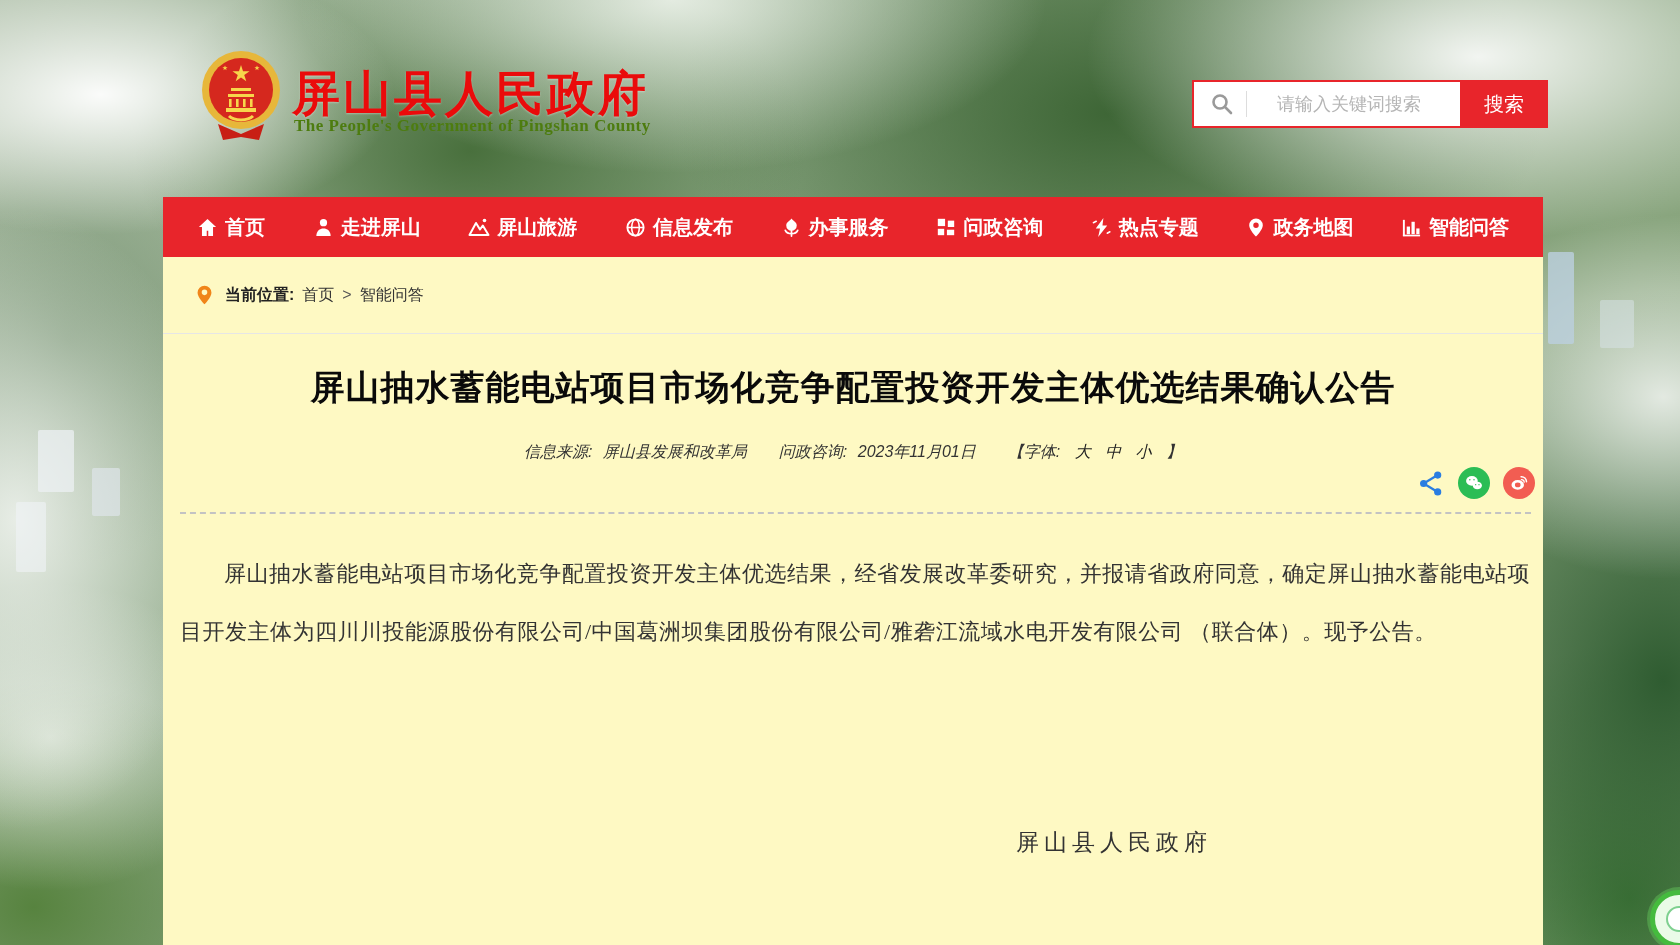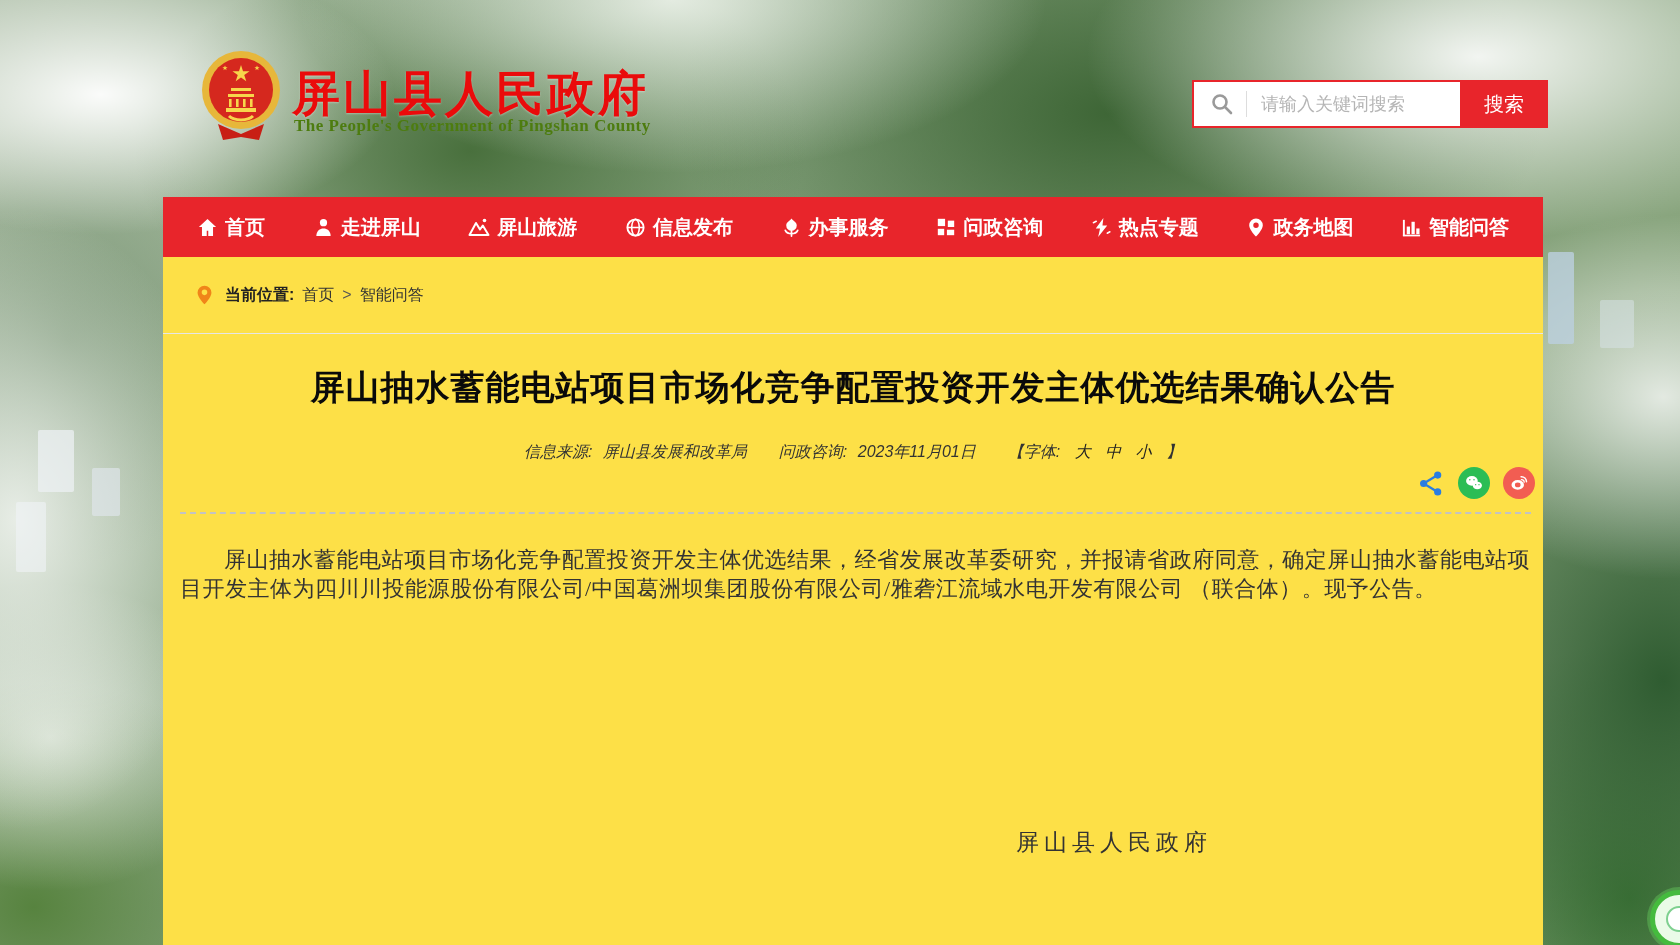--- a/index.html
+++ b/index.html
@@ -36,34 +36,34 @@
   .header { position:absolute; left:0; top:0; width:1680px; height:197px; }
   .emblem { position:absolute; left:198px; top:48px; width:86px; height:96px; }
   .site-name    { position:absolute; left:292px; top:62px; font-size:48px; font-weight:bold;
                   color:#ea0b0b; letter-spacing:3px; text-shadow:0 1px 2px rgba(255,255,255,.35); }
   .site-name-en { position:absolute; left:294px; top:116px; font-size:17px; font-weight:bold;
                   color:#4d7c0f; font-family:"Liberation Serif", serif; letter-spacing:.5px; }
   .searchbar { position:absolute; left:1192px; top:80px; width:356px; height:48px;
                background:#fff; border:2px solid #e8252b; display:flex; align-items:center; }
   .search-ico { margin:0 12px 0 16px; flex:0 0 auto; }
   .search-div { width:1px; height:26px; background:#ddd; margin-right:14px; }
-  .search-input { flex:1; border:none; outline:none; font-size:18px; color:#000000; min-width:0; }
+  .search-input { flex:1; border:none; outline:none; font-size:18px; color:#000000; min-width:0;margin-left:16px; }
   .search-input::placeholder { color:#b5b5b5; }
   .search-btn { flex:0 0 auto; width:88px; height:48px; margin:-2px -2px -2px 0; border:none;
                 background:#e8252b; color:#fff; font-size:20px; font-weight:normal; cursor:pointer; }
 
   
   .nav { position:absolute; left:163px; top:197px; width:1380px; height:60px; background:#e8252b;
          display:flex; align-items:center; justify-content:space-between; padding:0 34px; }
   .nav-item { display:flex; align-items:center; gap:7px; color:#fff; font-size:20px;
               font-weight:bold; text-decoration:none; white-space:nowrap; cursor:pointer; }
   .nav-item svg { display:block; }
 
   
-  .panel { position:absolute; left:163px; top:257px; width:1380px; height:688px; background:#fde047; }
+  .panel { position:absolute; left:163px; top:257px; width:1380px; height:688px; background:#fef9c3; }
   .crumbs { position:absolute; left:0; top:0; width:100%; height:77px; border-bottom:1px solid #e6e6e6;
             display:flex; align-items:center; padding-left:33px; font-size:16px; color:#333; }
   .crumb-label { font-weight:bold; color:#222; margin-left:12px; }
   .crumb-link { color:#333; text-decoration:none; margin-left:8px; cursor:pointer; }
   .crumb-sep { color:#555; margin-left:8px; }
 
   .art-title { position:absolute; left:40px; top:108px; width:1300px; text-align:center;
                font-size:34px; font-weight:bold; color:#0a0a0a; letter-spacing:1px; }
   .art-meta { position:absolute; left:0; top:185px; width:100%; display:flex; justify-content:center;
               align-items:center; font-size:16px; color:#333;font-style:italic; }
@@ -76,21 +76,21 @@
   .share-row { position:absolute; right:8px; top:210px; display:flex; align-items:center; gap:13px; }
   .share-row .circ { width:32px; height:32px; border-radius:50%; display:flex; align-items:center;
                      justify-content:center; cursor:pointer; }
   .circ-wechat { background:#2bbd55; }
   .circ-weibo  { background:#f25d52; }
   .share-plain { cursor:pointer; display:flex; align-items:center; }
 
   .dash-sep { position:absolute; left:17px; right:12px; top:255px; border-top:2px dashed #c3c3c3; }
 
   .art-body { position:absolute; left:17px; top:288px; width:1350px;
-              font-family:"Liberation Serif", serif; font-size:22px; line-height:29px; color:#333;
+              font-family:"Liberation Serif", serif; font-size:22px; line-height:58px; color:#333;
               text-align:justify; text-indent:2em; letter-spacing:.5px; }
 
   .sig  { position:absolute; left:651px; top:570px; width:600px; text-align:center;
           font-family:"Liberation Serif", serif; font-size:23px; color:#333; letter-spacing:5px; }
   .date { position:absolute; left:597px; top:688px; width:600px; text-align:center;
           font-family:"Liberation Serif", serif; font-size:31px; color:#333; letter-spacing:1px; }
 
   
   .float-widget { position:absolute; left:1650px; top:890px; width:58px; height:58px; border-radius:50%;
                   background:#eafbe7; border:5px solid #45bb3e; box-shadow:0 0 0 3px rgba(99,200,90,.45);

